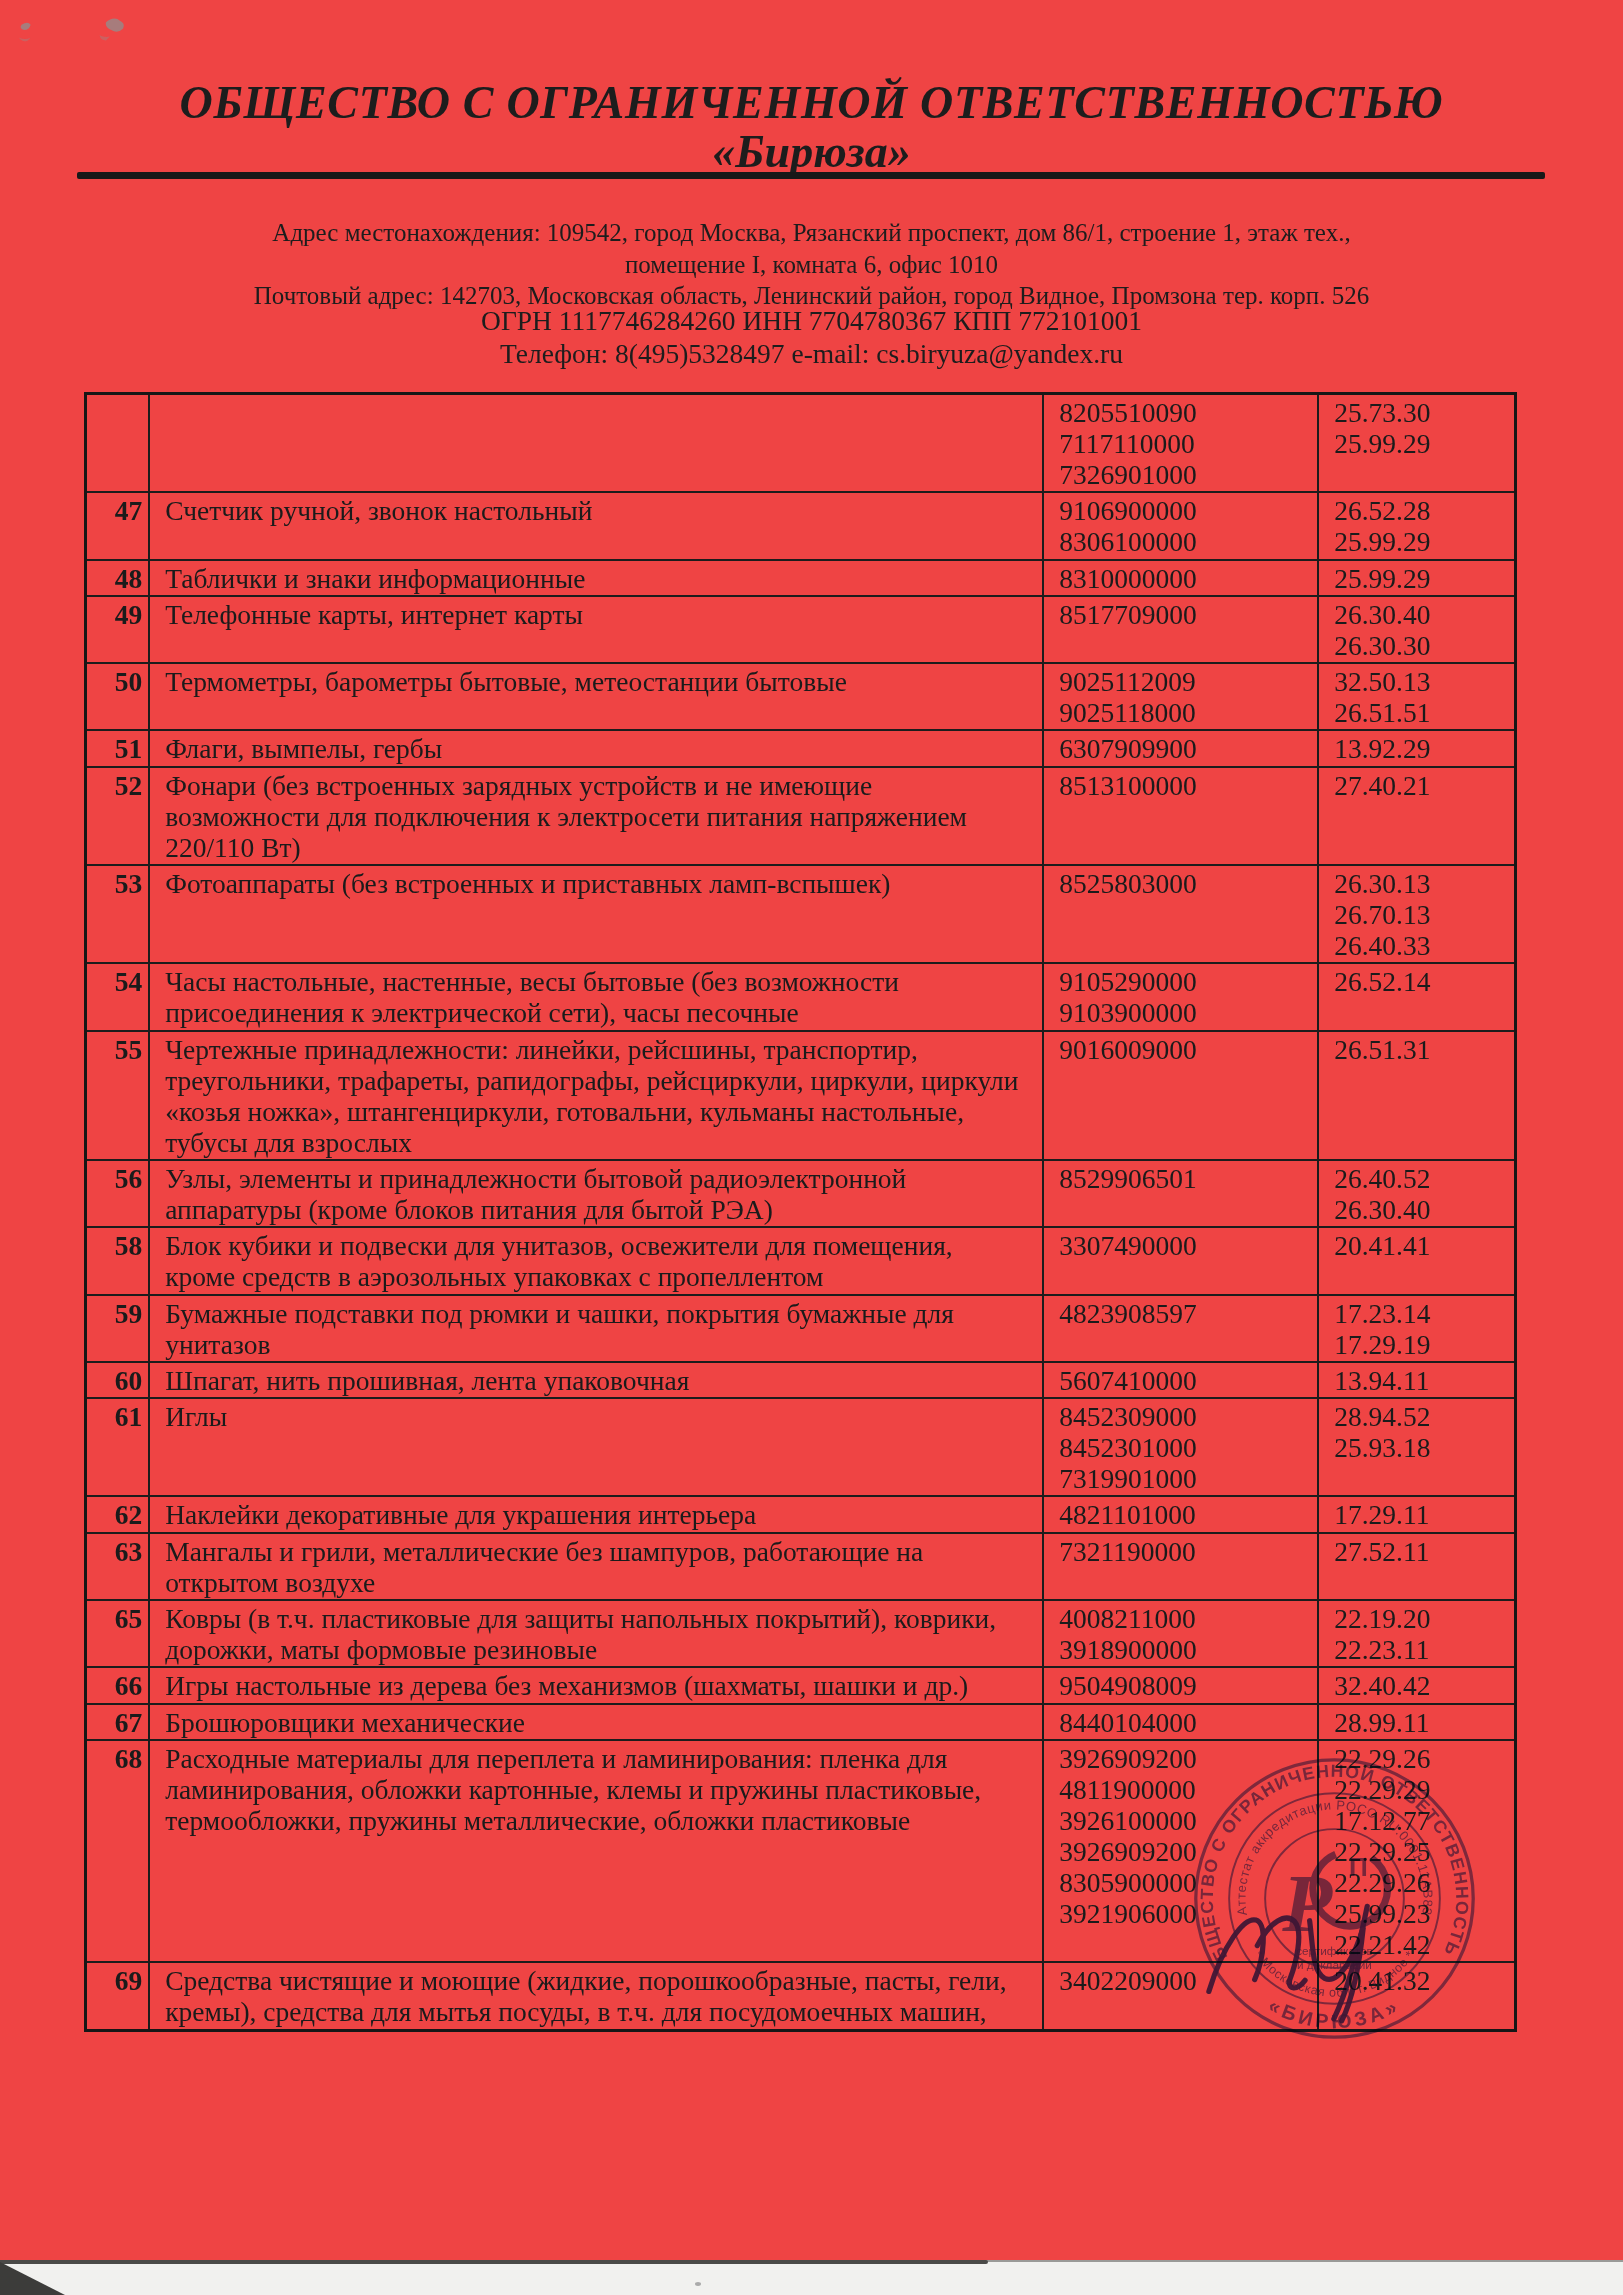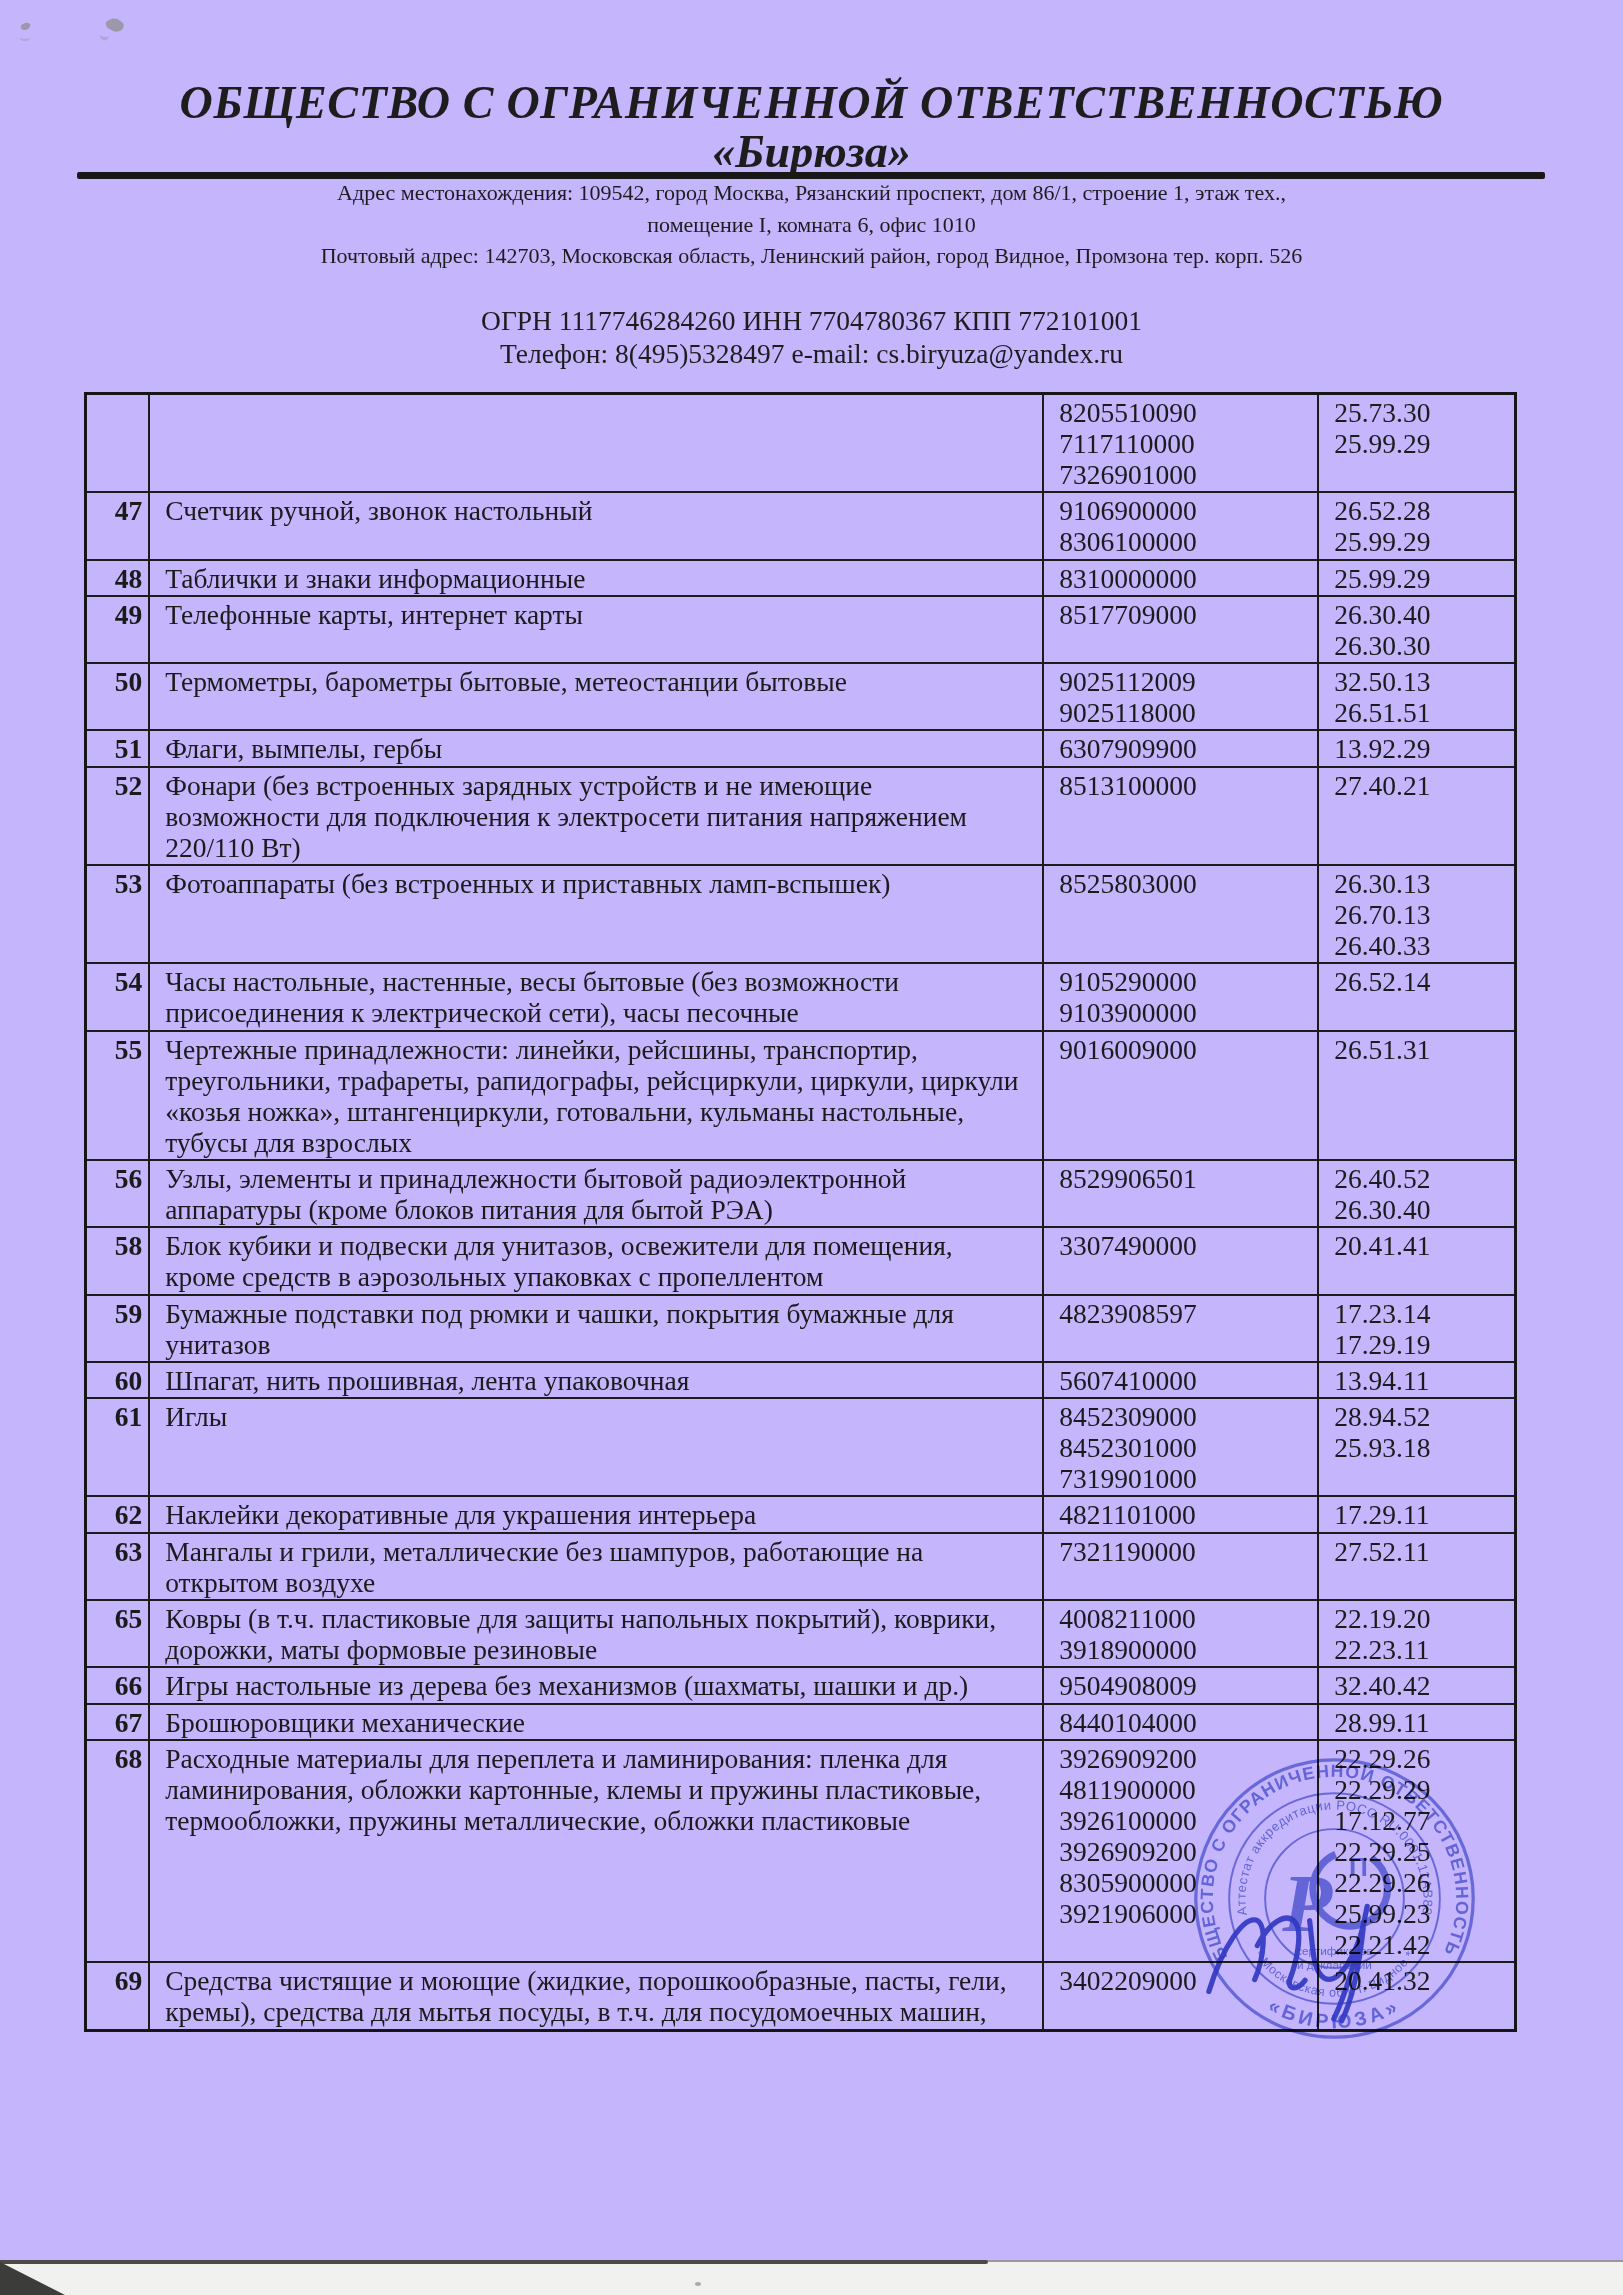--- a/index.html
+++ b/index.html
@@ -1,29 +1,29 @@
 <!DOCTYPE html>
 <html lang="ru" style="font-size:10.5px"><head>
 <meta charset="utf-8">
 <style>
   html,body{margin:0;padding:0;background:#d8d8d6;}
   .page{
     position:relative;
     width:1623px;height:2295px;
-    background:#c4b5fd;
+    background:#ef4444;
     overflow:hidden;
     font-family:"Liberation Serif","DejaVu Serif",serif;
     color:#1d1d1d;
   }
   
   .hline{position:absolute;left:0;width:1623px;text-align:center;white-space:nowrap;}
   .org-type{top:77px;font-size:46px;line-height:51px;font-weight:bold;font-style:italic;letter-spacing:0.7px;}
   .org-name{top:126px;font-size:46px;line-height:51px;font-weight:bold;font-style:italic;}
   .rule{position:absolute;top:172px;left:77px;width:1468px;height:6.5px;background:#181818;border-radius:2px;}
-  .addr{font-size:22px;line-height:31px;}
+  .addr{font-size:25px;line-height:31px;margin-top:40px;}
   .addr1{top:177px;} .addr2{top:209px;} .postal{top:240px;}
   .ogrn{top:305px;font-size:27.5px;line-height:31px;}
   .phone{top:338px;font-size:27.5px;line-height:31px;text-align:center;}
   
   table.doc{
     position:absolute;top:368px;left:84px;
     width:1429px;
     border-collapse:collapse;table-layout:fixed;
     font-size:27.5px;color:#1b1b1b;margin-top:24px;
   }

